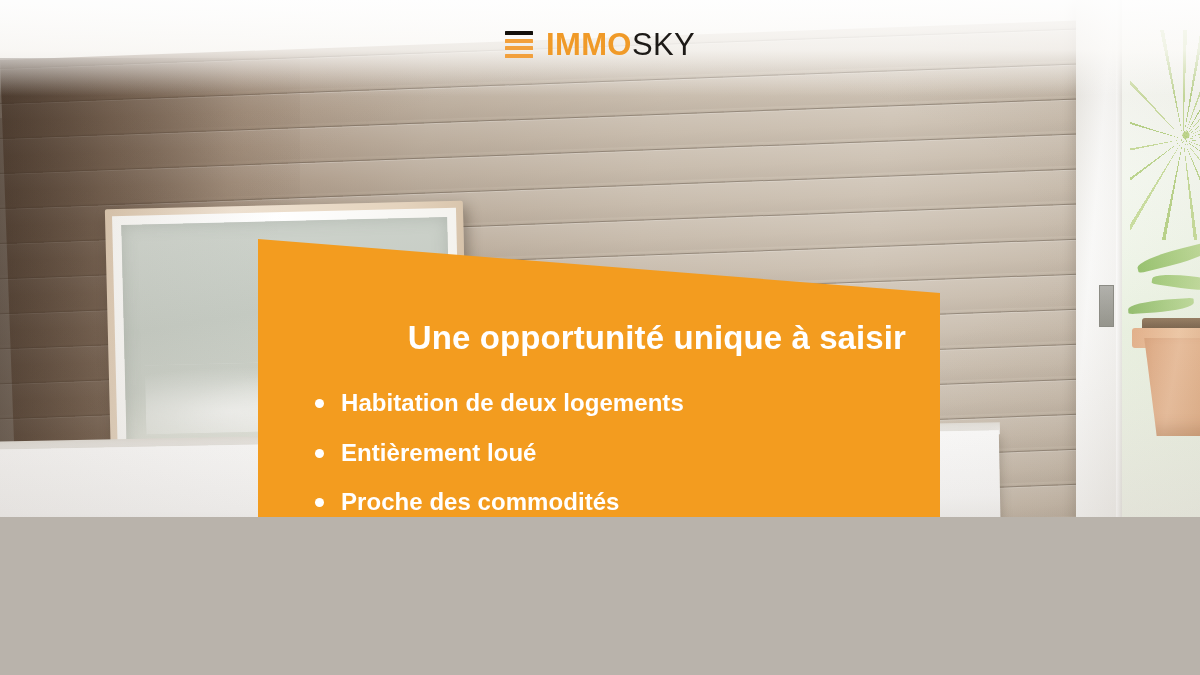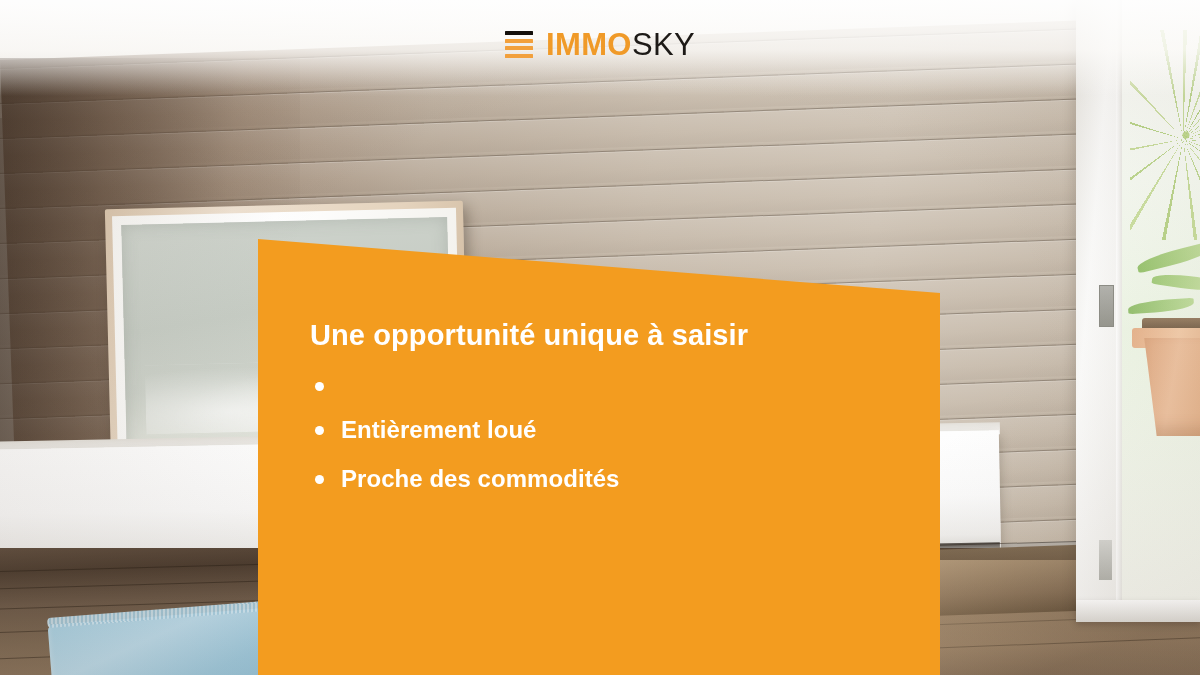--- a/index.html
+++ b/index.html
@@ -6,22 +6,23 @@
   html,body { width:1200px; height:675px; overflow:hidden; }
   body {
     font-family:"Liberation Sans", sans-serif;
     background:#b9b3ab;
     position:relative;
   }
 
   
   #stage {
     position:absolute; inset:0;
-    width:1200px; height:675px;
+    width:1200px; height:517px;
     overflow:hidden;
+    text-align:right;
   }
 
   
   .photo { position:absolute; inset:0; }
 
   
   .ceiling {
     position:absolute; left:0; top:0; width:1200px; height:118px;
     background:linear-gradient(178deg,#fdfdfc 0%,#f4f1ec 38%,#e6e0d7 78%,#d8d1c6 100%);
   }
@@ -266,21 +267,21 @@
     width:682px; height:439px;
     background:#f39c1f;
     clip-path:polygon(0 3px, 682px 57px, 682px 439px, 0 439px);
     box-shadow:2px -2px 14px rgba(60,40,10,.18);
   }
   .panel-content {
     position:absolute; left:0; top:0; width:682px; height:439px;
     padding:84px 34px 0 52px;
   }
   .headline {
-    color:#ffffff; font-size:29px; font-weight:bold;
+    color:#ffffff; font-size:33px; font-weight:bold;
     letter-spacing:.1px; line-height:1.1;
     margin-bottom:33px;
   }
   .bullets { list-style:none; }
   .bullet {
     display:flex; align-items:baseline; gap:17px;
     margin-bottom:22px;
   }
   .bullet-dot {
     flex:0 0 auto; width:9px; height:9px; border-radius:50%;
@@ -397,20 +398,21 @@
       </div>
     </div>
   </div>
 
   <div class="panel">
     <div class="panel-content">
       <div class="headline">Une opportunité unique à saisir</div>
       <ul class="bullets" id="bullets">
           <li class="bullet">
             <span class="bullet-dot"></span>
+            <span class="bullet-text">Habitation de deux logements</span>
           </li>
           <li class="bullet">
             <span class="bullet-dot"></span>
             <span class="bullet-text">Entièrement loué</span>
           </li>
           <li class="bullet">
             <span class="bullet-dot"></span>
             <span class="bullet-text">Proche des commodités</span>
           </li>
         </ul>

